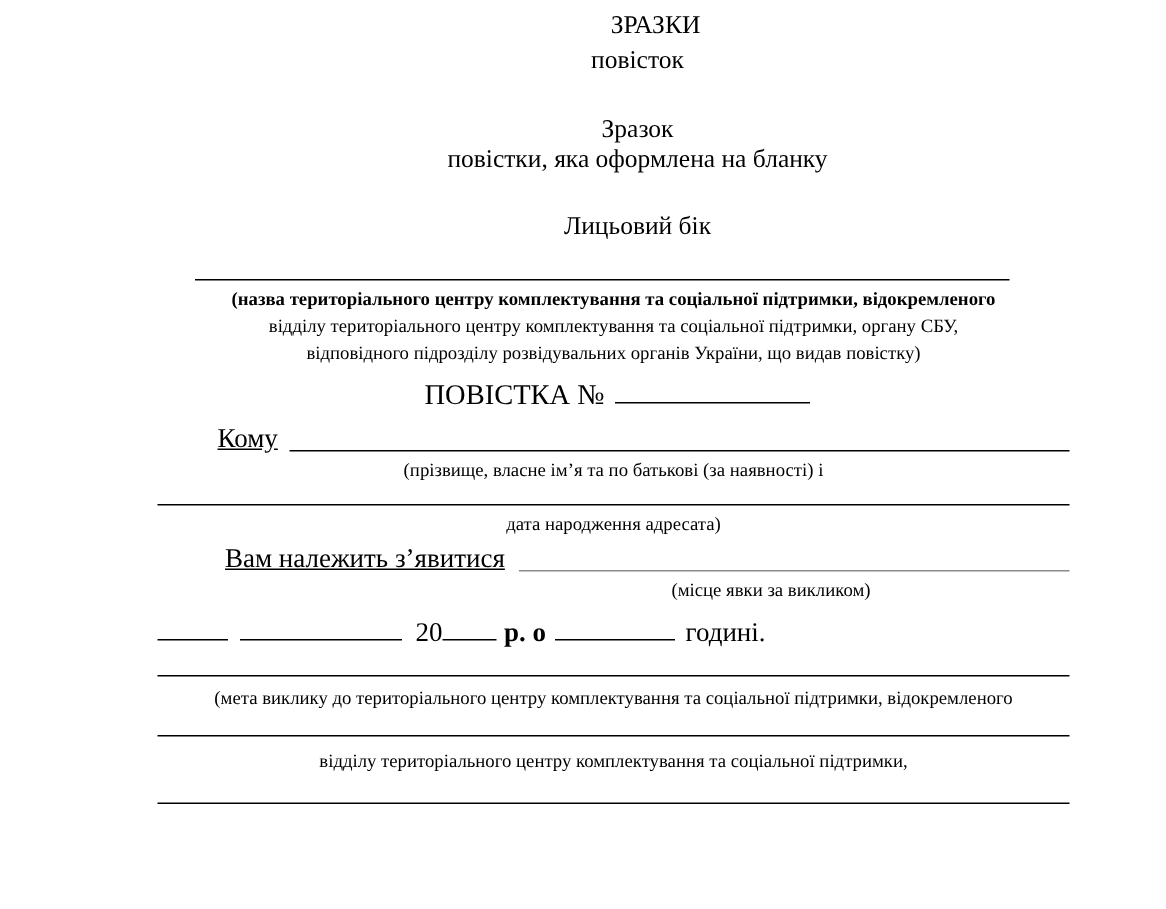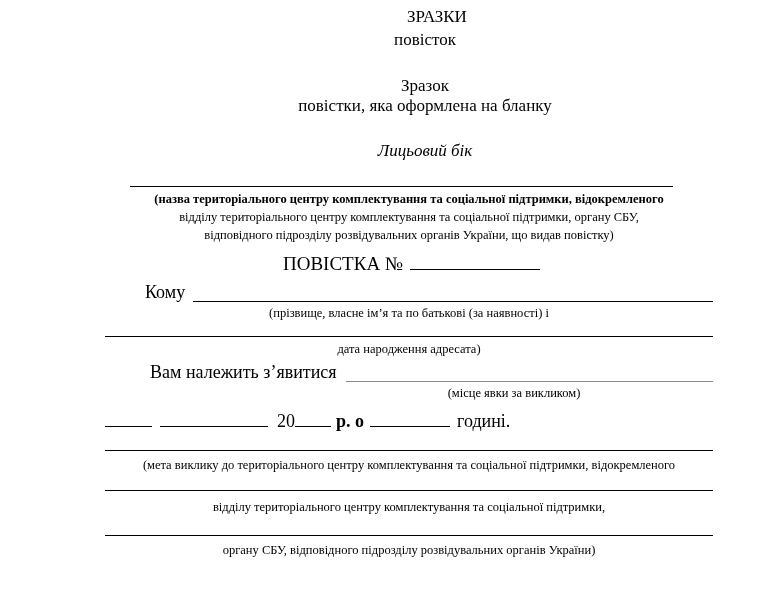--- a/index.html
+++ b/index.html
@@ -11,32 +11,32 @@
     font-family: "Liberation Serif", "DejaVu Serif", serif;
     color: #000000;
     overflow: hidden;
   }
   .abs { position: absolute; }
   .center { text-align: center; }
   .t-head  { font-size: 17px; line-height: 21px; }
   .t-body  { font-size: 18px; line-height: 22px; }
   .t-big   { font-size: 19px; line-height: 23px; }
   .t-cap   { font-size: 12.5px; line-height: 18px; }
-  .italic  { font-style: italic; }
+  .italic  { }
   .rule {
     height: 0;
     border-top: 1.6px solid #000000;
   }
   .blank {
     display: inline-block;
     height: 0;
     border-bottom: 1.6px solid #000000;
     vertical-align: baseline;
   }
-  .flexrow { display: flex; align-items: center; }
+  .flexrow { display: flex; align-items: flex-start; text-decoration: underline; }
   .fill {
     flex: 1 1 auto;
     border-bottom: 1.6px solid #000000;
     height: 1.05em;
   }
   .fill.light { border-bottom-color: #8a8a8a; }
 </style>
 </head>
 <body>
 
@@ -78,15 +78,14 @@
     <span class="blank" style="width:47px;"></span><span class="blank" style="width:108px; margin-left:8px;"></span><span style="margin-left:9px;">20</span><span class="blank" style="width:36px;"></span><span style="margin-left:5px;font-weight:bold;">р. о</span><span class="blank" style="width:80px; margin-left:6px;"></span><span style="margin-left:7px;">годині.</span>
   </div>
 
   <div class="abs rule" style="top:450px; left:105px; width:608px;"></div>
   <div class="abs center t-cap" style="top:456px; left:105px; width:608px;">(мета виклику до територіального центру комплектування та соціальної підтримки, відокремленого</div>
 
   <div class="abs rule" style="top:490px; left:105px; width:608px;"></div>
   <div class="abs center t-cap" style="top:498px; left:105px; width:608px;">відділу територіального центру комплектування та соціальної підтримки,</div>
 
   <div class="abs rule" style="top:535px; left:105px; width:608px;"></div>
-  <div class="abs center t-cap" style="top:541px; left:105px; width:608px;">органу СБУ, відповідного підрозділу розвідувальних органів України)</div>
 
 </div>
 
 </body></html>

